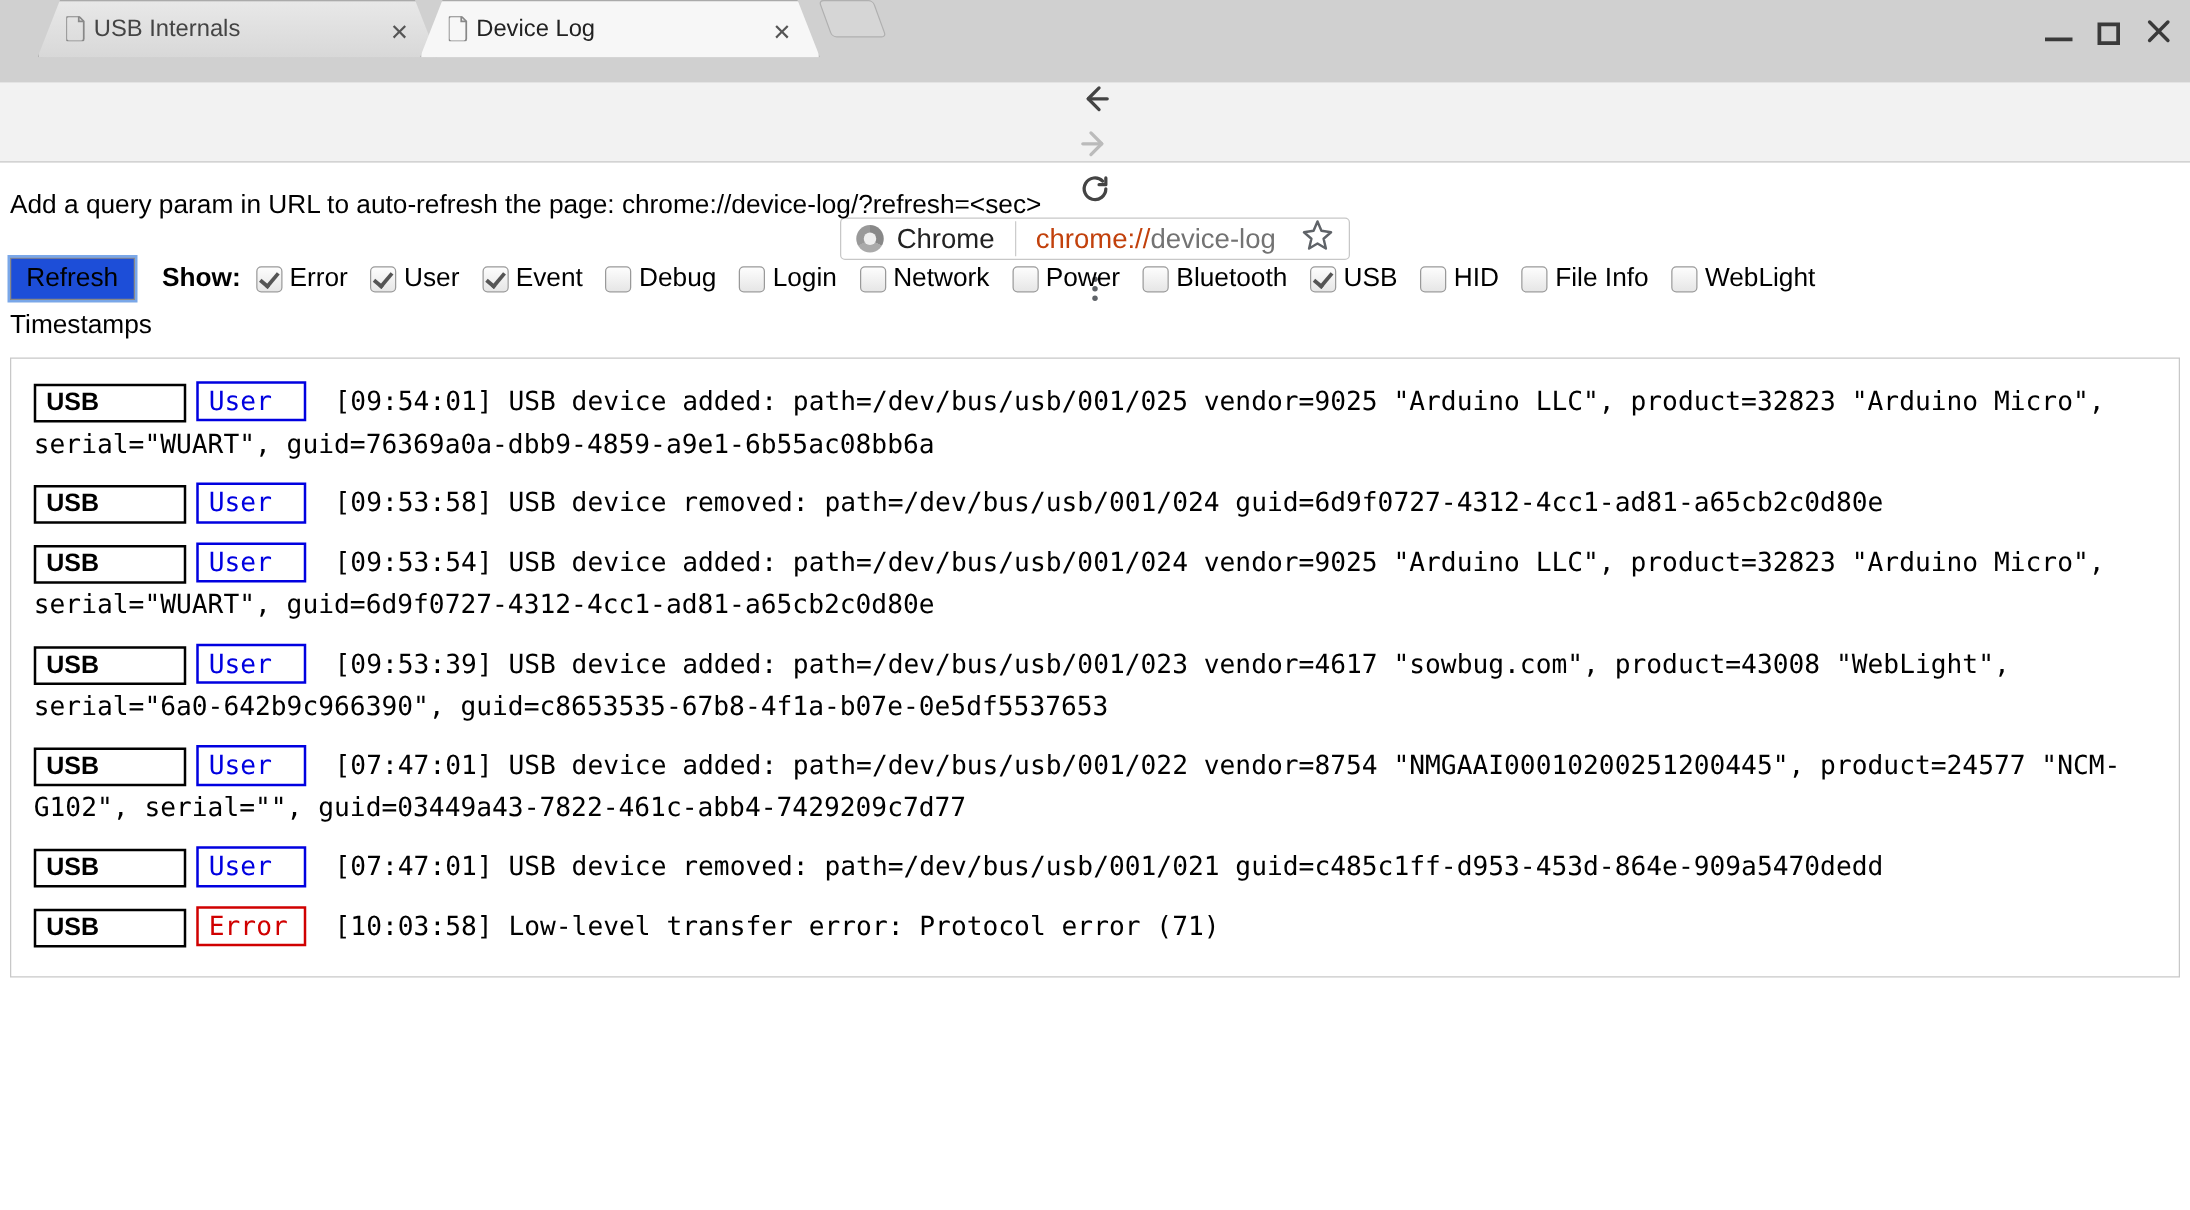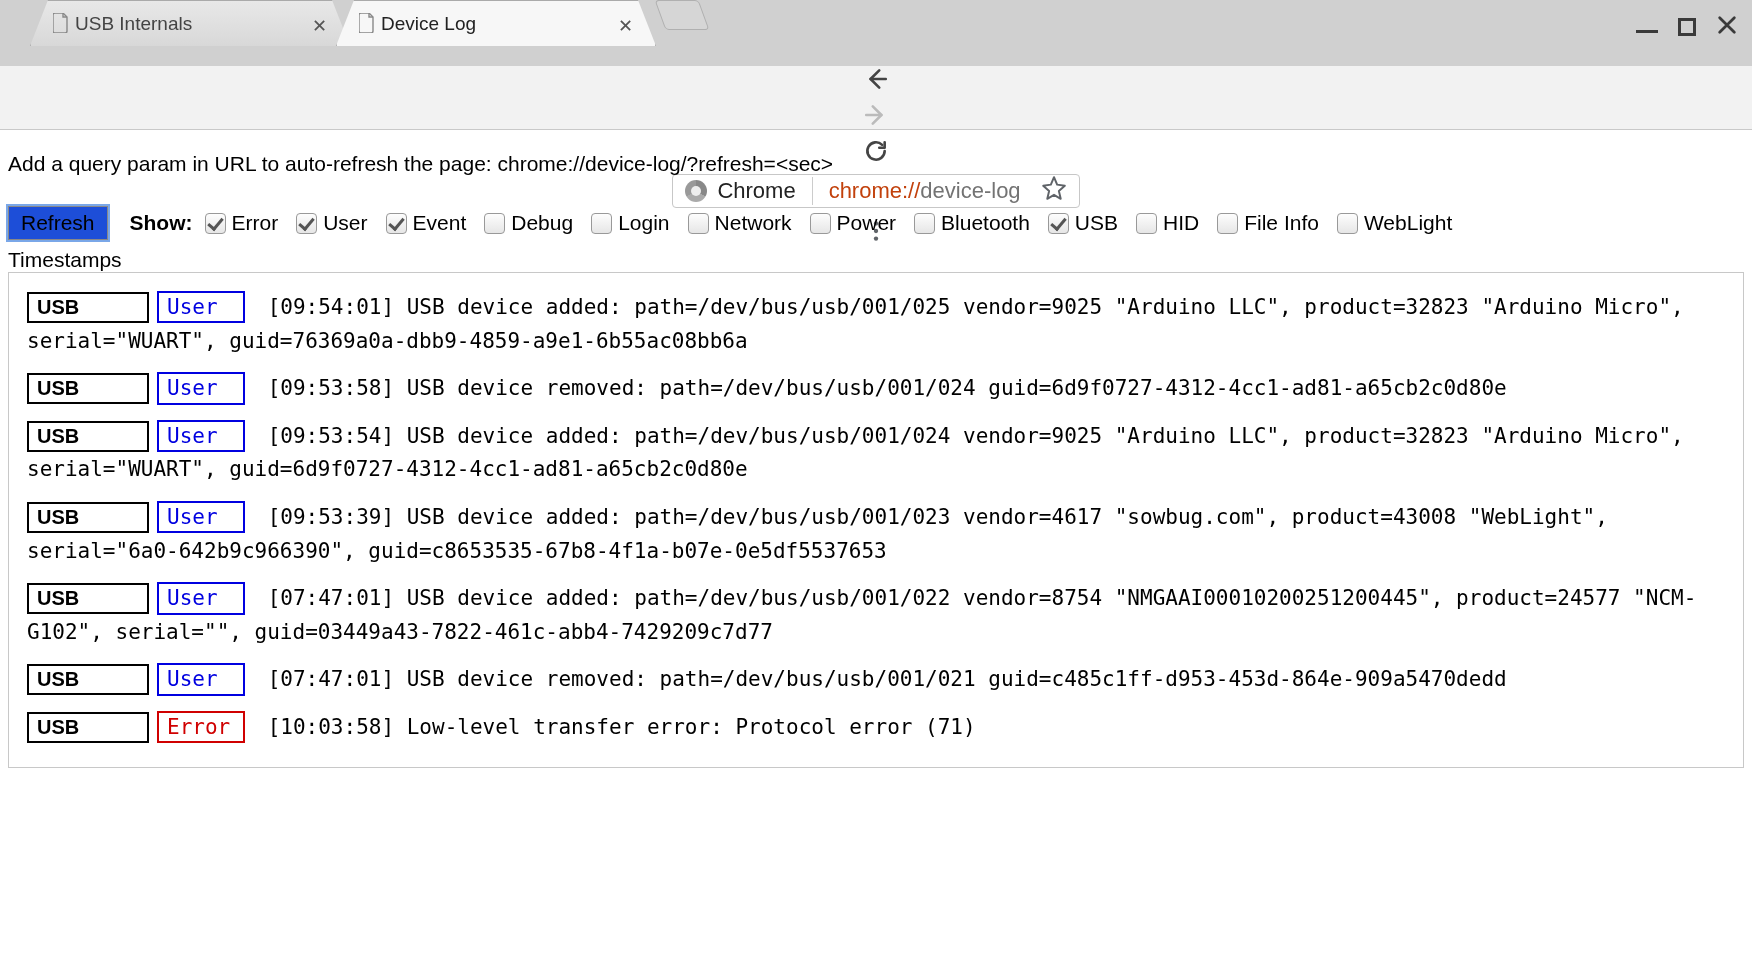--- a/index.html
+++ b/index.html
@@ -188,21 +188,21 @@
       content: "";
       position: absolute;
       left: 5px;
       top: 1px;
       width: 6px;
       height: 12px;
       border: solid #555;
       border-width: 0 3px 3px 0;
       transform: rotate(40deg);
     }
-    .ts-label { display: block; margin-top: -4px; }
+    .ts-label { display: block; margin-top: -4px; margin-bottom: 14px; }
 
     .log-container {
       border: 1px solid #c8c8c8;
       padding: 18px 18px 8px 18px;
       font-family: "Menlo", "Consolas", monospace;
       font-size: 21px;
       line-height: 1.6;
     }
     .log-entry { margin-bottom: 14px; word-wrap: break-word; }
     .tag-type {

